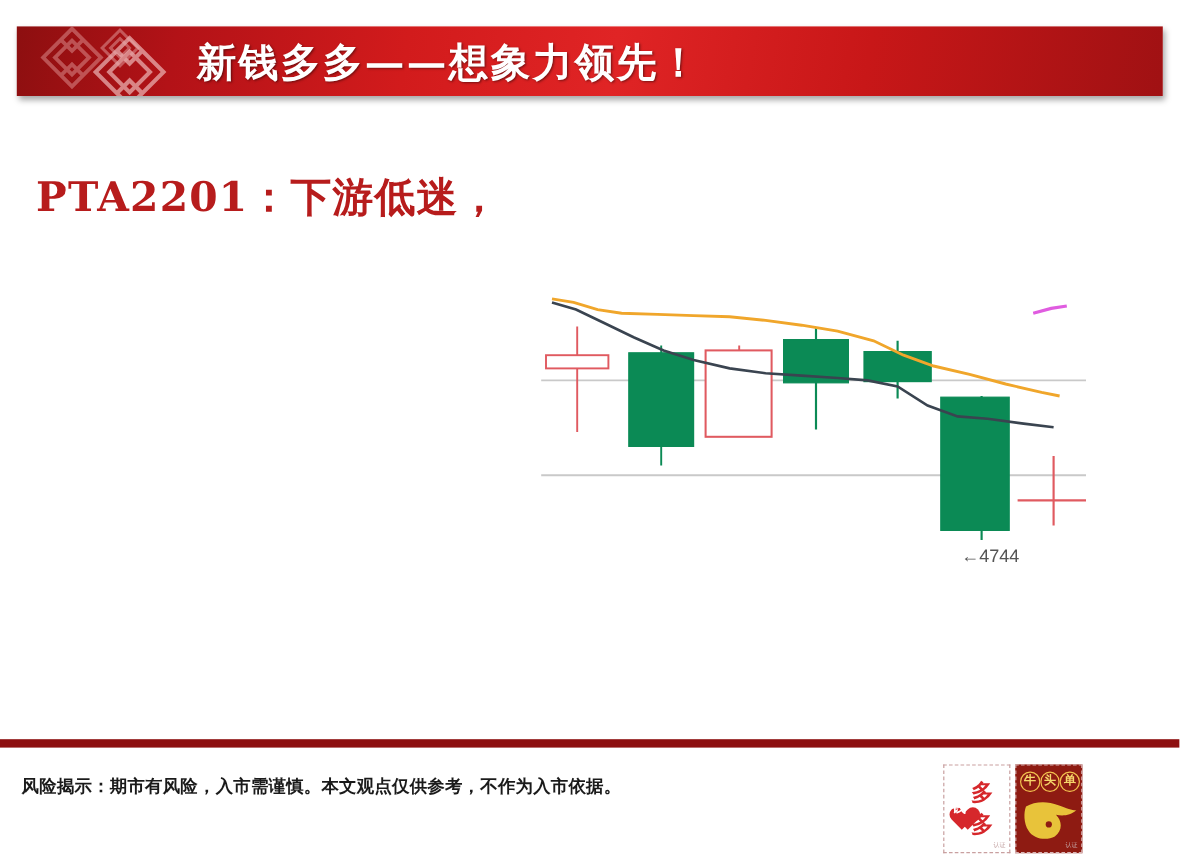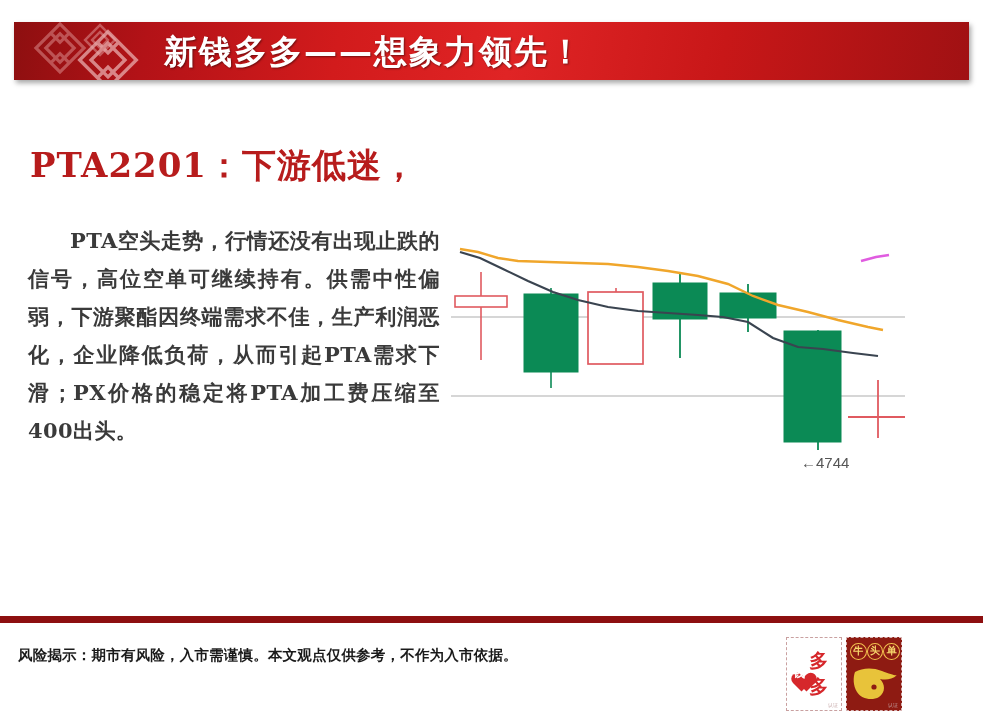--- a/index.html
+++ b/index.html
@@ -55,21 +55,21 @@
   .chart-svg{display:block;width:460px;height:255px;}
 
   
   .footer-rule{
     position:absolute;left:0;top:616px;width:983px;height:7px;
     background:#8d0f10;
   }
   .footer-note{
     position:absolute;left:18px;top:645px;width:740px;
     color:#1a1a1a;font-size:14.5px;line-height:22px;font-weight:700;
-    font-family:Liberation Mono, monospace;
+    font-family:Liberation Sans, sans-serif;
     letter-spacing:0.2px;white-space:nowrap;
   }
 
   .footer-logos{position:absolute;left:786px;top:637px;width:118px;height:76px;display:flex;gap:4px;}
   .stamp{
     position:relative;width:56px;height:74px;
     border:1px dashed #c9a0a0;box-sizing:border-box;background:#fff;
   }
   .stamp.two{background:#8e1b12;border:1px dashed #d8b4b4;}
   .stamp-qdd{display:flex;align-items:center;justify-content:center;height:100%;}
@@ -128,21 +128,20 @@
         <path d="M-20,-5 L-5,-5 L-5,-20 M20,5 L5,5 L5,20"></path>
       </g>
     </svg>
     <div class="header-title">新钱多多——想象力领先！</div>
   </div>
 
   <div class="slide-title">
     <span>PTA2201：下游低迷，</span>
   </div>
 
-  <div class="body-text">PTA空头走势，行情还没有出现止跌的信号，高位空单可继续持有。供需中性偏弱，下游聚酯因终端需求不佳，生产利润恶化，企业降低负荷，从而引起PTA需求下滑；PX价格的稳定将PTA加工费压缩至400出头。</div>
 
   <div class="chart-wrap">
     <svg class="chart-svg" viewBox="440 225 460 255">
 
       <g>
         <line x1="443" y1="317" x2="897" y2="317" stroke="#c9c9c9" stroke-width="1.6"></line>
         <line x1="443" y1="396" x2="897" y2="396" stroke="#c9c9c9" stroke-width="1.6"></line>
       </g>
 
       <g>

